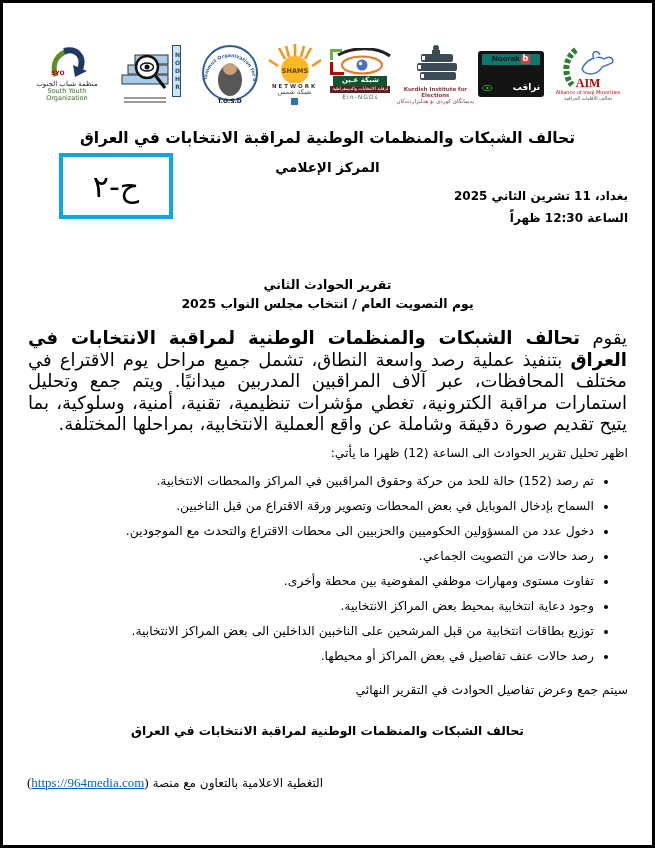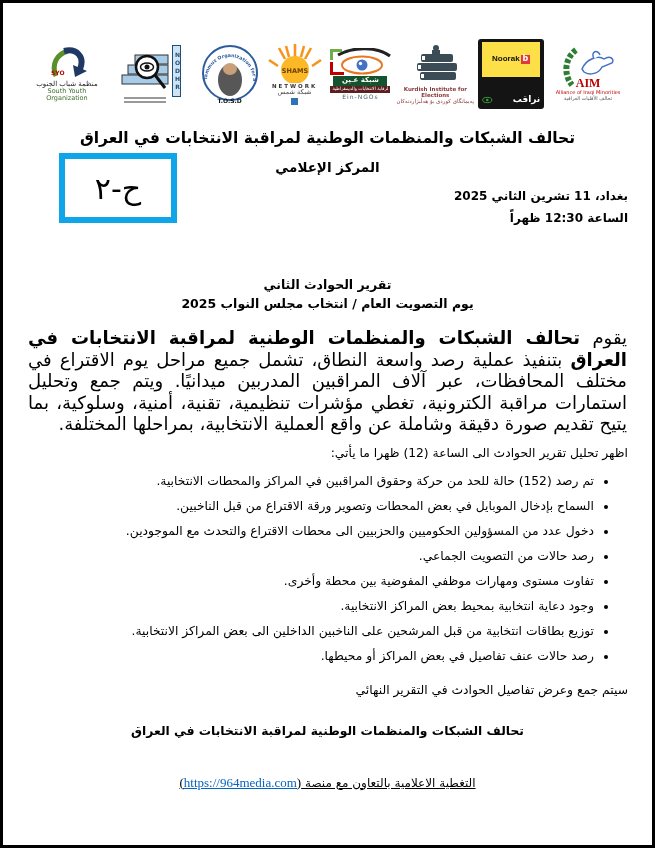--- a/index.html
+++ b/index.html
@@ -36,47 +36,47 @@
   .ein-banner{background:#14532d;color:#fff;font-size:7px;font-weight:bold;width:54px;padding:1px 0;}
   .ein-sub{background:#5a1f1f;color:#fff;font-size:4.5px;width:60px;padding:1px 0;}
   .ein-en{font-size:6px;letter-spacing:1px;color:#44606e;margin-top:1px;}
   
   .kie{width:78px;}
   .kie-en{font-size:5.5px;font-weight:bold;color:#8b3a3a;margin-top:2px;}
   .kie-ku{font-size:5.5px;color:#8b3a3a;}
   
   .noor{width:74px;}
   .noor-box{background:#141414;border-radius:3px;padding:3px 4px 4px;width:66px;box-sizing:border-box;}
-  .noor-top{background:#fde047;display:flex;align-items:center;justify-content:center;gap:1px;padding:13px 2px;}
+  .noor-top{background:#0f766e;display:flex;align-items:center;justify-content:center;gap:1px;padding:1px 2px;}
   .noor-word{font-size:8px;font-weight:bold;color:#111;font-family:"Liberation Sans",sans-serif;}
   .noor-bsq{background:#e03a3a;color:#fff;font-size:8px;font-weight:bold;padding:0 2px;}
   .noor-bottom{display:flex;direction:rtl;align-items:center;justify-content:space-between;gap:20px;margin-top:18px;}
   .noor-ar{color:#fff;font-size:9px;font-weight:bold;}
   
   .aim{width:80px;position:relative;}
   .aim-acr{color:#c00000;font-weight:bold;font-size:12px;font-family:"Liberation Serif",serif;margin-top:-10px;}
   .aim-en{font-size:5px;color:#c00000;}
   .aim-ar{font-size:5px;color:#555;}
   
   .main-title{text-align:center;font-weight:bold;font-size:15.5px;margin-top:14px;}
   .header-band{position:relative;height:108px;}
-  .ref-box{position:absolute;left:32px;top:6px;width:106px;height:58px;border:6px solid #0ea5e9;display:flex;align-items:center;justify-content:center;font-size:30px;font-weight:500;}
+  .ref-box{position:absolute;left:32px;top:6px;width:106px;height:58px;border:4px solid #0ea5e9;display:flex;align-items:center;justify-content:center;font-size:30px;font-weight:500;}
   .media-center{text-align:center;font-weight:bold;font-size:13.5px;padding-top:12px;}
   .date-block{font-weight:bold;font-size:12px;line-height:22px;margin-top:10px;}
   
   .report-title{text-align:center;font-weight:bold;font-size:12.5px;line-height:19px;margin-top:20px;}
   .intro{font-size:18px;line-height:21.5px;text-align:justify;margin:14px 1px 0;}
   .line-p{font-size:12.3px;margin:0;}
   .analysis{margin-top:11px;}
   .status{margin-top:12px;}
   ul.bullets{margin:11px 0 0;padding:0 34px 0 0;}
   ul.bullets li{font-size:12.3px;line-height:20px;margin-bottom:5px;}
   .final-note{font-size:12.3px;margin-top:17px;}
   .footer-bold{text-align:center;font-weight:bold;font-size:12.3px;margin-top:27px;}
-  .media-line{font-size:12px;margin-top:37px;text-align:center;text-decoration:underline;}
+  .media-line{font-size:12px;margin-top:37px;text-align:left;}
   .media-line .ltr{direction:ltr;unicode-bidi:embed;font-family:"Liberation Serif",serif;font-size:13px;}
   .media-line a{text-decoration:underline;}
 </style>
 </head>
 <body>
 
 <div class="page">
 
   <div class="logos-row">
 

